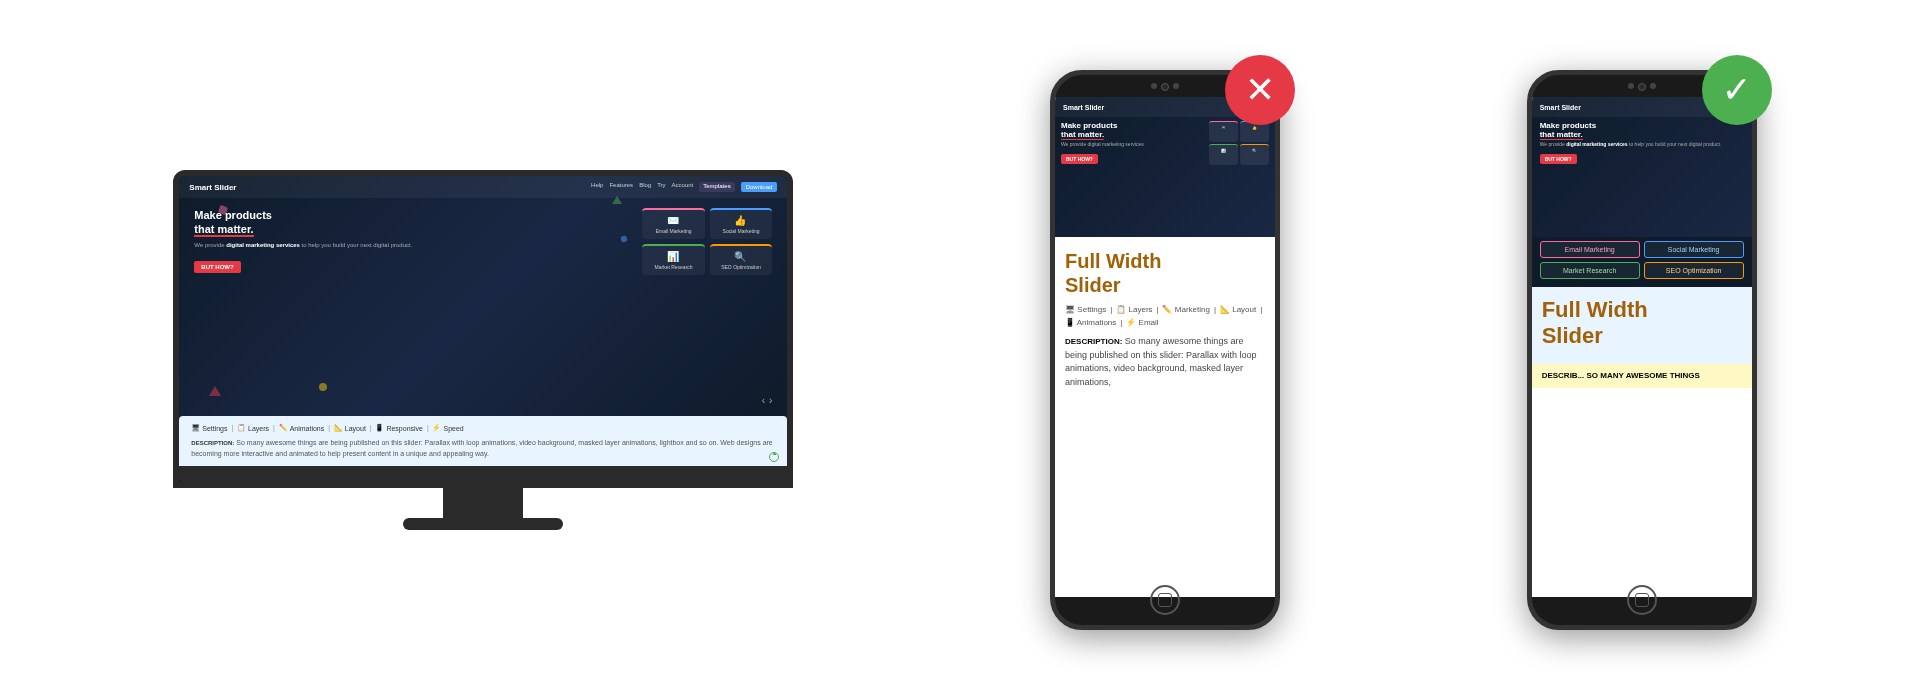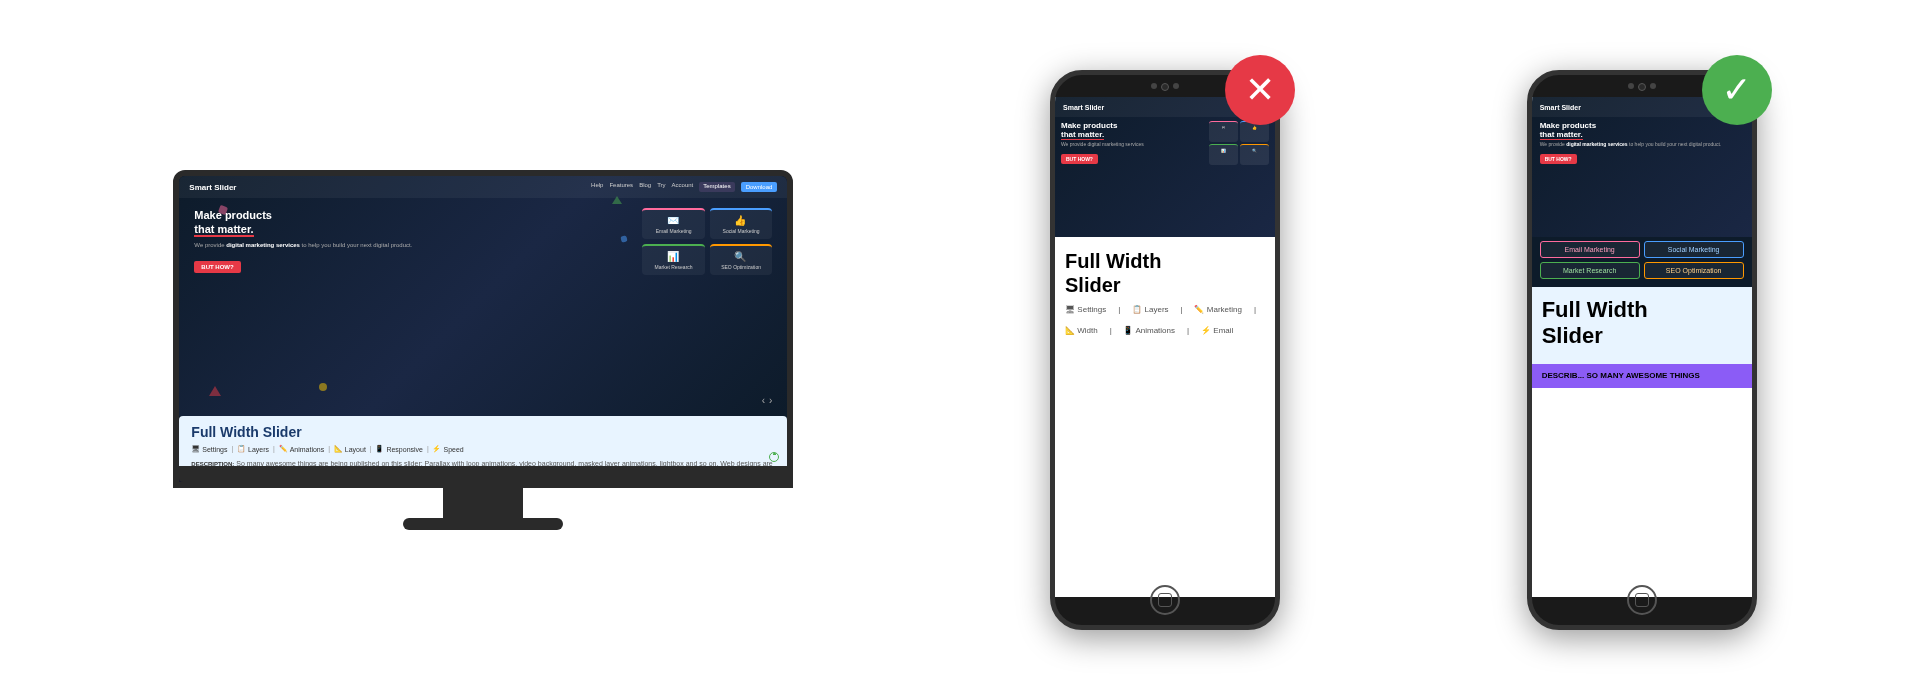--- a/index.html
+++ b/index.html
@@ -391,29 +391,29 @@
     }
 
     .phone-info-section {
       padding: 12px 10px;
       background: #fff;
     }
 
     .phone-info-title {
       font-size: 20px;
       font-weight: bold;
-      color: #000000;
+      color: #a16207;
       line-height: 1.2;
       margin-bottom: 8px;
     }
 
     .phone-info-tags {
       display: flex;
       flex-wrap: wrap;
-      gap: 12px;
+      gap: 4px;
       margin-bottom: 8px;
       font-size: 8px;
       color: #555;
     }
 
     .phone-info-tag {
       display: flex;
       align-items: center;
       gap: 2px;
       font-size: 8px;
@@ -516,21 +516,20 @@
         <div class="shape" style="bottom:25px;left:140px;width:8px;height:8px;background:#ffcc00;opacity:0.5;border-radius:50%;"></div>
         <div class="shape" style="top:20px;right:165px;width:0;height:0;border-left:5px solid transparent;border-right:5px solid transparent;border-bottom:8px solid #4caf50;opacity:0.5;border-radius:0;"></div>
 
         <div class="slider-arrows">
           <span class="slider-arrow">‹</span>
           <span class="slider-arrow">›</span>
         </div>
       </div>
 
       <div class="info-card" style="margin:0;padding:8px 12px;">
-        <div class="info-card-title">Full Width Slider</div>
         <div class="info-card-tags">
           <span class="info-tag">🖥 <span>Settings</span></span>
           <span class="info-tag-sep">|</span>
           <span class="info-tag">📋 <span>Layers</span></span>
           <span class="info-tag-sep">|</span>
           <span class="info-tag">✏️ <span>Animations</span></span>
           <span class="info-tag-sep">|</span>
           <span class="info-tag">📐 <span>Layout</span></span>
           <span class="info-tag-sep">|</span>
           <span class="info-tag">📱 <span>Responsive</span></span>
@@ -588,25 +587,28 @@
           <span>Full Width</span><br>
           <span>Slider</span>
         </div>
         <div class="phone-info-tags">
           <span class="phone-info-tag">🖥 Settings</span>
           <span>|</span>
           <span class="phone-info-tag">📋 Layers</span>
           <span>|</span>
           <span class="phone-info-tag">✏️ Marketing</span>
           <span>|</span>
-          <span class="phone-info-tag">📐 Width</span>
+          <span class="phone-info-tag">📐 Layout</span>
           <span>|</span>
           <span class="phone-info-tag">📱 Animations</span>
           <span>|</span>
           <span class="phone-info-tag">⚡ Email</span>
+        </div>
+        <div class="phone-info-desc">
+          <span class="label">DESCRIPTION:</span> So many awesome things are being published on this slider: Parallax with loop animations, video background, masked layer animations,
         </div>
       </div>
     </div>
     <div class="phone-home-btn">
       <div class="phone-home-inner"></div>
     </div>
   </div>
 </div>
 
 <div class="phone-container">
@@ -642,21 +644,21 @@
           <div style="background:rgba(255,255,255,0.05);border:1px solid #4caf50;border-radius:3px;padding:4px;font-size:7px;color:#9fdfa0;text-align:center;">Market Research</div>
           <div style="background:rgba(255,255,255,0.05);border:1px solid #ff9800;border-radius:3px;padding:4px;font-size:7px;color:#ffd08a;text-align:center;">SEO Optimization</div>
         </div>
       </div>
 
       <div style="background:#e8f4ff;padding:10px 10px 6px 10px;">
         <div class="phone-info-title" style="font-size:22px;">
           Full Width<br>Slider
         </div>
       </div>
-      <div style="padding:6px 10px;background:#8b5cf6;">
+      <div style="padding:6px 10px;background:#fef9c3;">
         <div class="phone-info-desc" style="font-size:8px;">
           <span class="label">DESCRIB... So many awesome things</span>
         </div>
       </div>
     </div>
     <div class="phone-home-btn">
       <div class="phone-home-inner"></div>
     </div>
   </div>
 </div>

